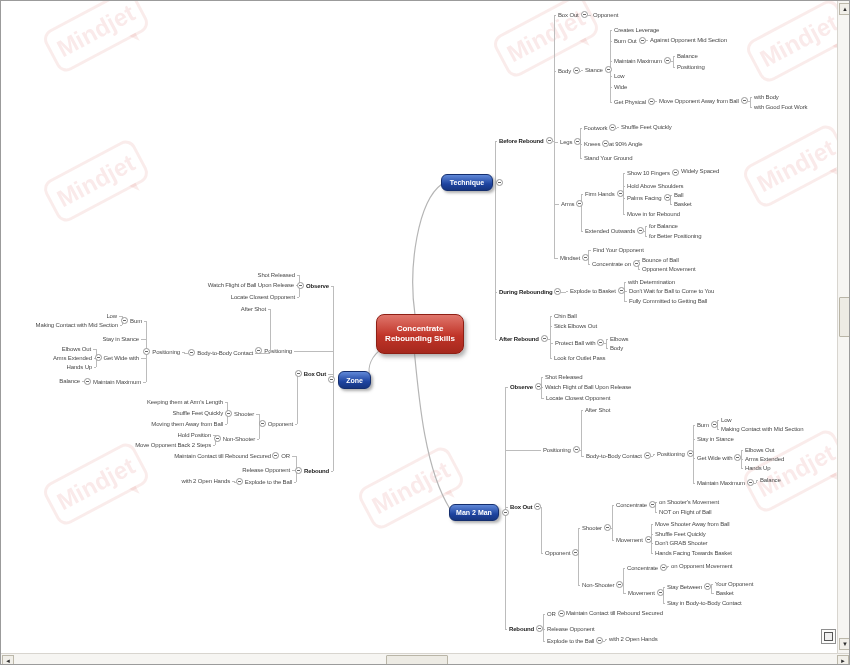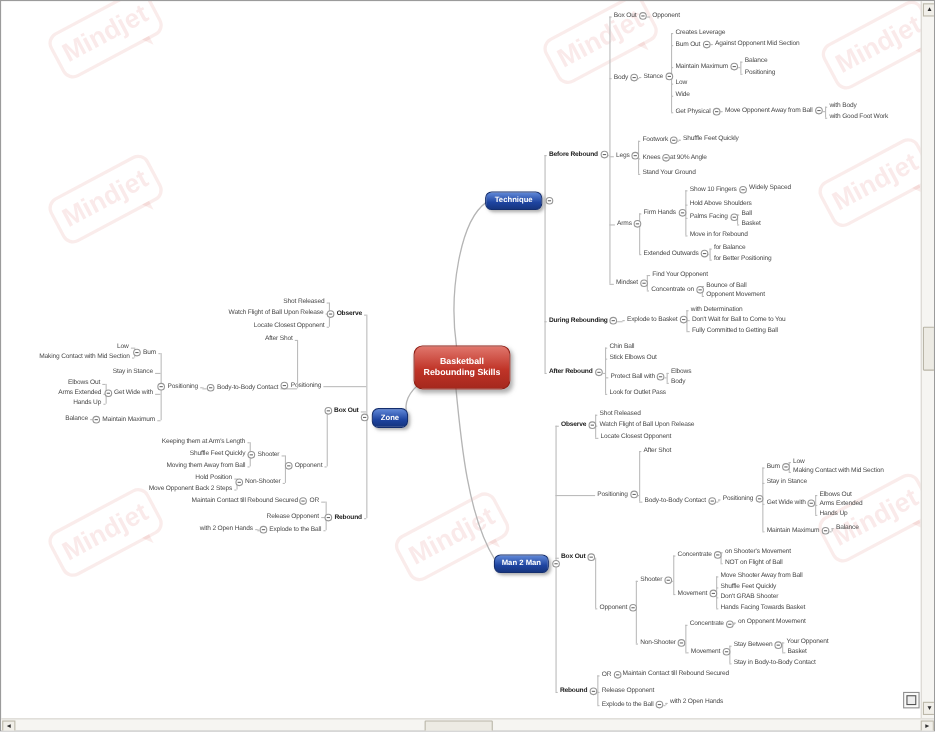--- a/index.html
+++ b/index.html
@@ -61,21 +61,21 @@
       <div class="wm" style="left: 744px; top: 447px;">Mindjet</div>
     </div>
 
   <svg id="curves" width="850" height="665">
     <path d="M 414 314 C 407 265 417 200 441 183" stroke="#b5b5b5" stroke-width="1.2" fill="none"></path>
     <path d="M 383 346 C 370 355 366 366 369 376" stroke="#b5b5b5" stroke-width="1.2" fill="none"></path>
     <path d="M 413 347 C 418 400 424 468 449 508" stroke="#b5b5b5" stroke-width="1.2" fill="none"></path>
   </svg>
 
   <div id="map-layer">
-      <div class="mm-central" style="left: 375px; top: 313px; width: 74px; height: 34px; padding: 2px 6px;">Basketball Rebounding Skills</div>
+      <div class="mm-central" style="left: 375px; top: 313px; width: 74px; height: 34px; padding: 2px 6px;">Concentrate Rebounding Skills</div>
       <div class="mm-main" style="left: 440px; top: 173px; width: 52px; height: 17px;">Technique</div>
       <div class="xp" style="left: 495px; top: 177.5px;">
         <i></i>
       </div>
       <div class="cline" style="left: 494px; top: 140px; width: 1px; height: 198px;"></div>
       <div class="cline" style="left: 494px; top: 140px; width: 2px; height: 1px;"></div>
       <div class="mm-label mm-bold" style="left: 498px; top: 140px;">Before Rebound</div>
       <div class="xp" style="left: 545px; top: 136px;">
         <i></i>
       </div>

